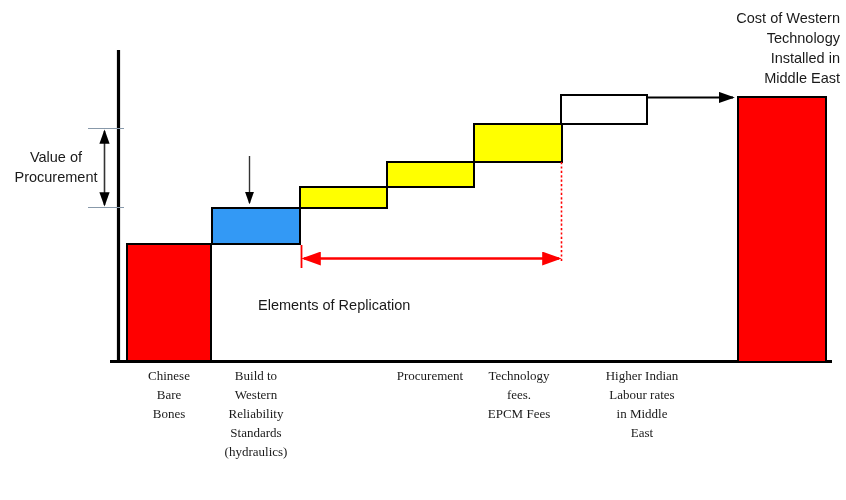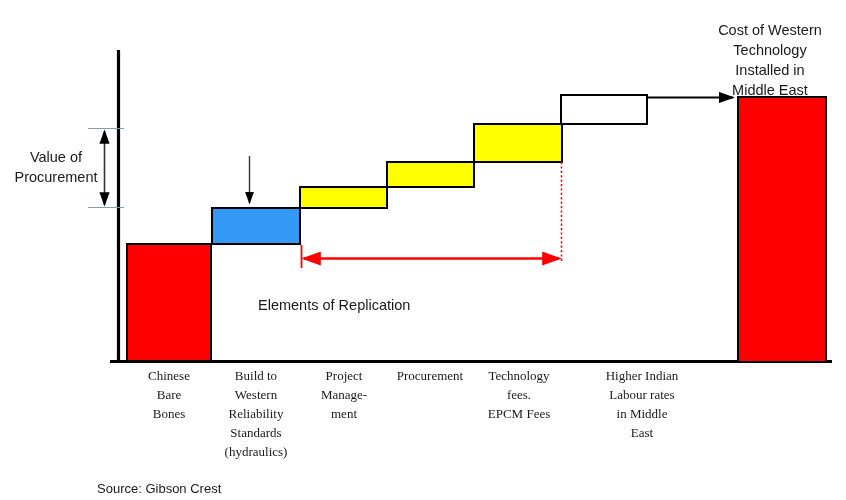--- a/index.html
+++ b/index.html
@@ -40,22 +40,23 @@
     position: absolute;
     font-family: Liberation Serif, serif;
     font-size: 13px;
     line-height: 19px;
     color: #1a1a1a;
     text-align: center;
     white-space: pre-line;
   }
   #anno-western {
     left: 700px;
-    top: 20px;
+    top: 8px;
     width: 140px;
+    text-align: right;
   }
   #anno-chinese {
     left: 178px;
     top: 96px;
     width: 164px;
   }
   #anno-value-rep {
     left: 10px;
     top: 147px;
     width: 92px;
@@ -138,30 +139,26 @@
   <div class="cat-label" style="left:121px; top:366px; width:96px;">Chinese
 Bare
 Bones</div>
 
   <div class="cat-label" style="left:206px; top:366px; width:100px;">Build to
 Western
 Reliability
 Standards
 (hydraulics)</div>
 
-  <div class="cat-label" style="left:296px; top:366px; width:96px;">Project
-Manage-
-ment</div>
 
   <div class="cat-label" style="left:382px; top:366px; width:96px;">Procurement</div>
 
   <div class="cat-label" style="left:470px; top:366px; width:98px;">Technology
 fees.
 EPCM Fees</div>
 
   <div class="cat-label" style="left:590px; top:366px; width:104px;">Higher Indian
 Labour  rates
 in Middle
 East</div>
 
-  <div id="source-note">Source: Gibson Crest</div>
 
 </div>
 
 </body></html>

